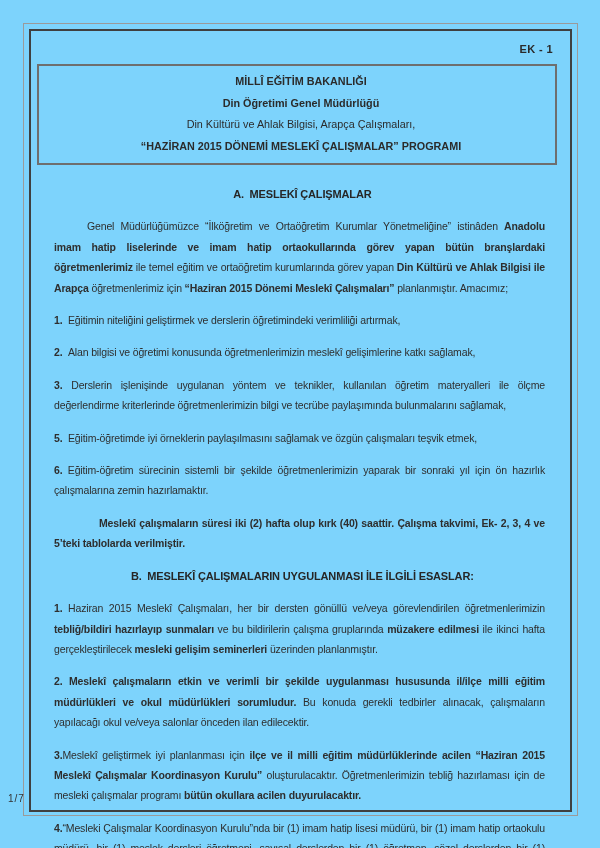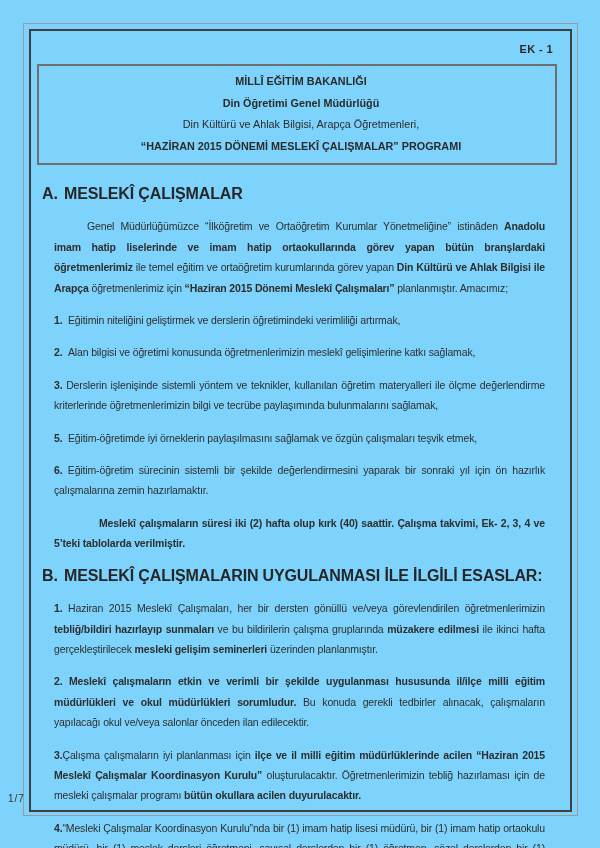--- a/index.html
+++ b/index.html
@@ -53,22 +53,22 @@
     left: 42px; right: 43px; top: 184px;
     font-size: 10.5px;
     line-height: 20.4px;
     letter-spacing: -0.15px;
     text-align: justify;
     hyphens: none;
   }
   .b { font-weight: bold; }
   .sec-heading {
     font-weight: bold;
-    font-size: 16px;
-    text-align: left;
+    font-size: 11px;
+    text-align: center;
     color: #262626;
   }
   .sec-label {
     display: inline-block;
     width: 22px;
   }
   p.para { margin: 12px; }
   .ind-sm { text-indent: 33px; }
   .ind-lg { text-indent: 45px; }
   .page-number {
@@ -87,38 +87,38 @@
 
 <div class="page">
   <div class="outer-frame"></div>
   <div class="inner-frame"></div>
 
   <div class="ek-tag">EK - 1</div>
 
   <div class="header-box" id="header-box">
       <div class="hline b">MİLLÎ EĞİTİM BAKANLIĞI</div>
       <div class="hline b">Din Öğretimi Genel Müdürlüğü</div>
-      <div class="hline">Din Kültürü ve Ahlak Bilgisi, Arapça Öğretmenleri,</div>
+      <div class="hline">Din Kültürü ve Ahlak Bilgisi, Arapça Çalışmaları,</div>
       <div class="hline b">“HAZİRAN 2015 DÖNEMİ MESLEKÎ ÇALIŞMALAR” PROGRAMI</div>
     </div>
 
   <div class="content" id="content">
       <div class="section">
         <div class="sec-heading"><span class="sec-label">A.</span><span class="sec-title">MESLEKÎ ÇALIŞMALAR</span></div>
         <p class="para ind-sm"><span>Genel Müdürlüğümüzce “İlköğretim ve Ortaöğretim Kurumlar Yönetmeliğine” istinâden </span><span class="b">Anadolu imam hatip liselerinde ve imam hatip ortaokullarında görev yapan bütün branşlardaki öğretmenlerimiz</span><span> ile temel eğitim ve ortaöğretim kurumlarında görev yapan </span><span class="b">Din Kültürü ve Ahlak Bilgisi ile Arapça</span><span> öğretmenlerimiz için </span><span class="b">“Haziran 2015 Dönemi Meslekî Çalışmaları”</span><span> planlanmıştır. Amacımız;</span></p>
         <p class="para"><span class="b">1.&nbsp; </span><span>Eğitimin niteliğini geliştirmek ve derslerin öğretimindeki verimliliği artırmak,</span></p>
         <p class="para"><span class="b">2.&nbsp; </span><span>Alan bilgisi ve öğretimi konusunda öğretmenlerimizin meslekî gelişimlerine katkı sağlamak,</span></p>
-        <p class="para"><span class="b">3.&nbsp;</span><span>Derslerin işlenişinde sistemli yöntem ve teknikler, kullanılan öğretim materyalleri ile ölçme değerlendirme kriterlerinde öğretmenlerimizin bilgi ve tecrübe paylaşımında bulunmalarını sağlamak,</span></p>
+        <p class="para"><span class="b">3.&nbsp;</span><span>Derslerin işlenişinde uygulanan yöntem ve teknikler, kullanılan öğretim materyalleri ile ölçme değerlendirme kriterlerinde öğretmenlerimizin bilgi ve tecrübe paylaşımında bulunmalarını sağlamak,</span></p>
         <p class="para"><span class="b">5.&nbsp; </span><span>Eğitim-öğretimde iyi örneklerin paylaşılmasını sağlamak ve özgün çalışmaları teşvik etmek,</span></p>
-        <p class="para"><span class="b">6.&nbsp;</span><span>Eğitim-öğretim sürecinin sistemli bir şekilde değerlendirmesini yaparak bir sonraki yıl için ön hazırlık çalışmalarına zemin hazırlamaktır.</span></p>
+        <p class="para"><span class="b">6.&nbsp;</span><span>Eğitim-öğretim sürecinin sistemli bir şekilde öğretmenlerimizin yaparak bir sonraki yıl için ön hazırlık çalışmalarına zemin hazırlamaktır.</span></p>
         <p class="para ind-lg"><span class="b">Meslekî çalışmaların süresi iki (2) hafta olup kırk (40) saattir. Çalışma takvimi, Ek- 2, 3, 4 ve 5’teki tablolarda verilmiştir.</span></p>
       </div>
       <div class="section">
         <div class="sec-heading"><span class="sec-label">B.</span><span class="sec-title">MESLEKÎ ÇALIŞMALARIN UYGULANMASI İLE İLGİLİ ESASLAR:</span></div>
         <p class="para"><span class="b">1.&nbsp;</span><span>Haziran 2015 Meslekî Çalışmaları, her bir dersten gönüllü ve/veya görevlendirilen öğretmenlerimizin </span><span class="b">tebliğ/bildiri hazırlayıp sunmaları</span><span> ve bu bildirilerin çalışma gruplarında </span><span class="b">müzakere edilmesi</span><span> ile ikinci hafta gerçekleştirilecek </span><span class="b">mesleki gelişim seminerleri</span><span> üzerinden planlanmıştır.</span></p>
         <p class="para"><span class="b">2.&nbsp;Meslekî çalışmaların etkin ve verimli bir şekilde uygulanması hususunda il/ilçe milli eğitim müdürlükleri ve okul müdürlükleri sorumludur.</span><span> Bu konuda gerekli tedbirler alınacak, çalışmaların yapılacağı okul ve/veya salonlar önceden ilan edilecektir.</span></p>
-        <p class="para"><span class="b">3.</span><span>Çalışma çalışmaların iyi planlanması için </span><span class="b">ilçe ve il milli eğitim müdürlüklerinde acilen “Haziran 2015 Meslekî Çalışmalar Koordinasyon Kurulu”</span><span> oluşturulacaktır. Öğretmenlerimizin tebliğ hazırlaması için de mesleki çalışmalar programı </span><span class="b">bütün okullara acilen duyurulacaktır.</span></p>
+        <p class="para"><span class="b">3.</span><span>Meslekî geliştirmek iyi planlanması için </span><span class="b">ilçe ve il milli eğitim müdürlüklerinde acilen “Haziran 2015 Meslekî Çalışmalar Koordinasyon Kurulu”</span><span> oluşturulacaktır. Öğretmenlerimizin tebliğ hazırlaması için de mesleki çalışmalar programı </span><span class="b">bütün okullara acilen duyurulacaktır.</span></p>
         <p class="para"><span class="b">4.</span><span>“Mesleki Çalışmalar Koordinasyon Kurulu”nda bir (1) imam hatip lisesi müdürü, bir (1) imam hatip ortaokulu müdürü, bir (1) meslek dersleri öğretmeni, sayısal derslerden bir (1) öğretmen, sözel derslerden bir (1) öğretmen, yabancı dil veya spor ve sanat derslerinden bir (1) öğretmen ve bir DKAB öğretmeni yer alacaktır.</span></p>
       </div>
     </div>
 
   <div class="page-number">1/7</div>
 </div>
 
 </body></html>

